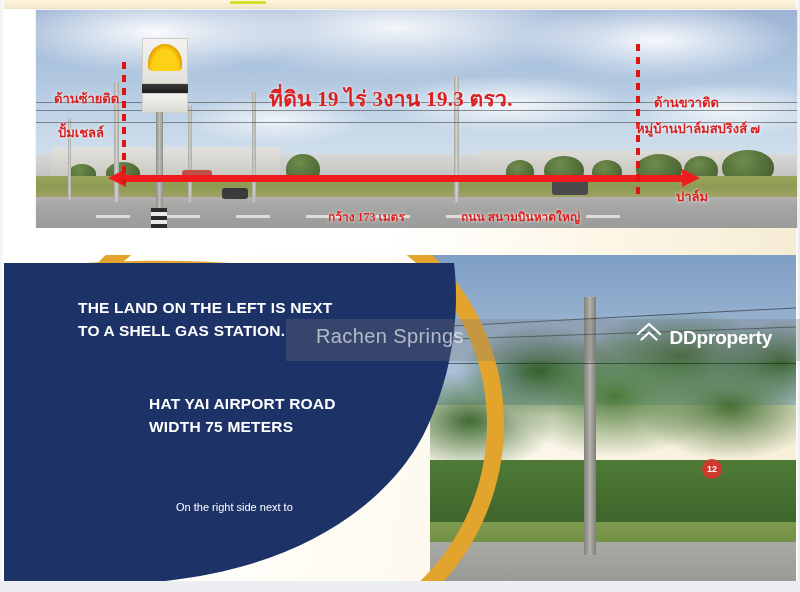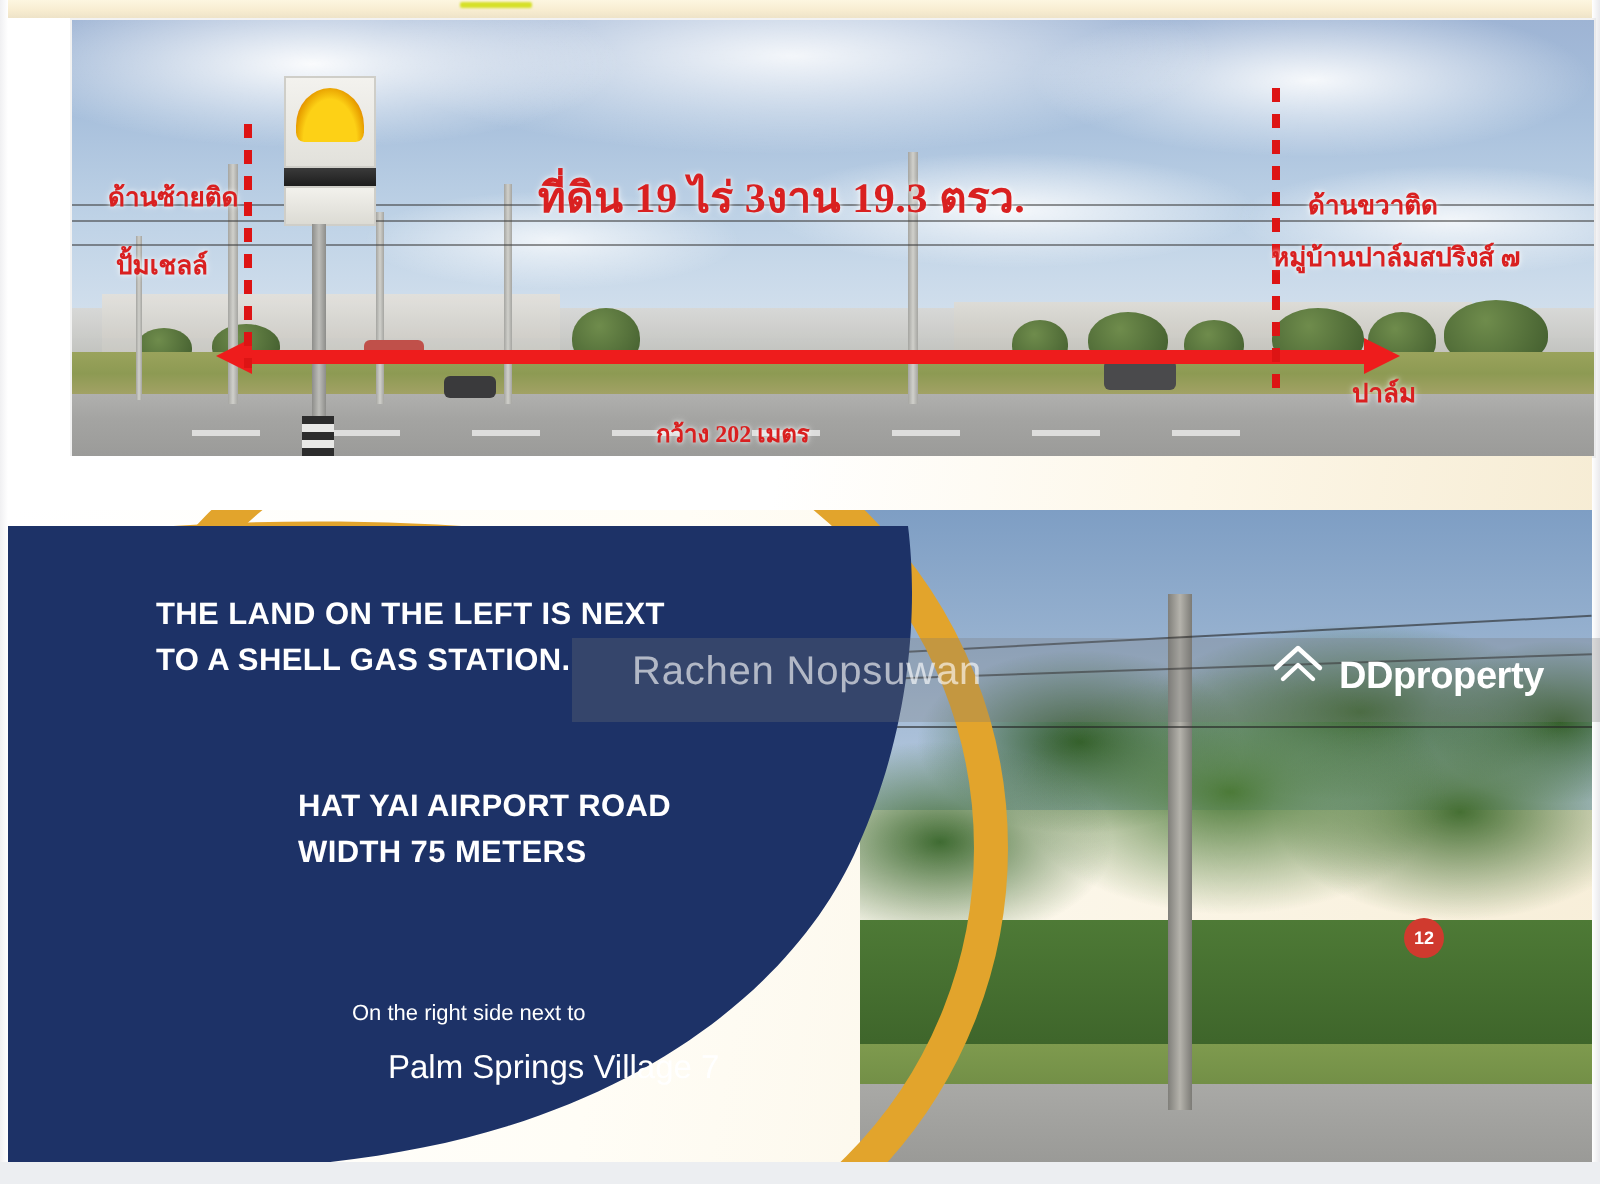--- a/index.html
+++ b/index.html
@@ -372,21 +372,22 @@
 
     <div class="arrow-line"></div>
     <div class="arrow-head left"></div>
     <div class="arrow-head right"></div>
     <div class="dash-v" style="left:86px;  top:52px;  height:122px;"></div>
     <div class="dash-v" style="left:600px; top:34px;  height:152px;"></div>
 
     <div class="cap cap-left-1">ด้านซ้ายติด</div>
     <div class="cap cap-left-2">ปั้มเชลล์</div>
     <div class="cap cap-title">ที่ดิน 19 ไร่ 3งาน 19.3 ตรว.</div>
-    <div class="cap cap-width">กว้าง 202 เมตร</div>
+    <div class="cap cap-width">กว้าง 173 เมตร</div>
+    <div class="cap cap-road">ถนน  สนามบินหาดใหญ่</div>
     <div class="cap cap-right-1">ด้านขวาติด</div>
     <div class="cap cap-right-2">หมู่บ้านปาล์มสปริงส์ ๗</div>
     <div class="cap cap-palm">ปาล์ม</div>
   </div>
 
   <div class="mid-band"></div>
 
   <div class="bottom">
     <div class="bottom-bg"></div>
 
@@ -409,26 +410,25 @@
       <div class="gold-sliver"></div>
       <div class="navy"></div>
     </div>
 
     <div class="txt-block">
       <div class="line l1">THE LAND ON THE LEFT IS NEXT</div>
       <div class="line l3">HAT YAI AIRPORT ROAD</div>
       <div class="line l2">TO A SHELL GAS STATION.</div>
       <div class="line l4">WIDTH 75 METERS</div>
       <div class="line l5">On the right side next to</div>
-      <div class="line l6">Palm Springs Village 7</div>
     </div>
   </div>
 
   <div class="wm-band"></div>
-  <div class="wm-text">Rachen Nopsuwan</div>
+  <div class="wm-text">Rachen Springs</div>
 
   <div class="logo">
     <span>
       <svg width="26" height="24" viewBox="0 0 26 24" fill="none">
         <path d="M2 13 L13 3 L24 13" stroke="#ffffff" stroke-width="2.2" stroke-linejoin="round" stroke-linecap="round"></path>
         <path d="M5.5 18.5 L13 11.5 L20.5 18.5" stroke="#ffffff" stroke-width="2.2" stroke-linejoin="round" stroke-linecap="round"></path>
       </svg>
     </span>
     <span class="logo-text">DDproperty</span>
   </div>

